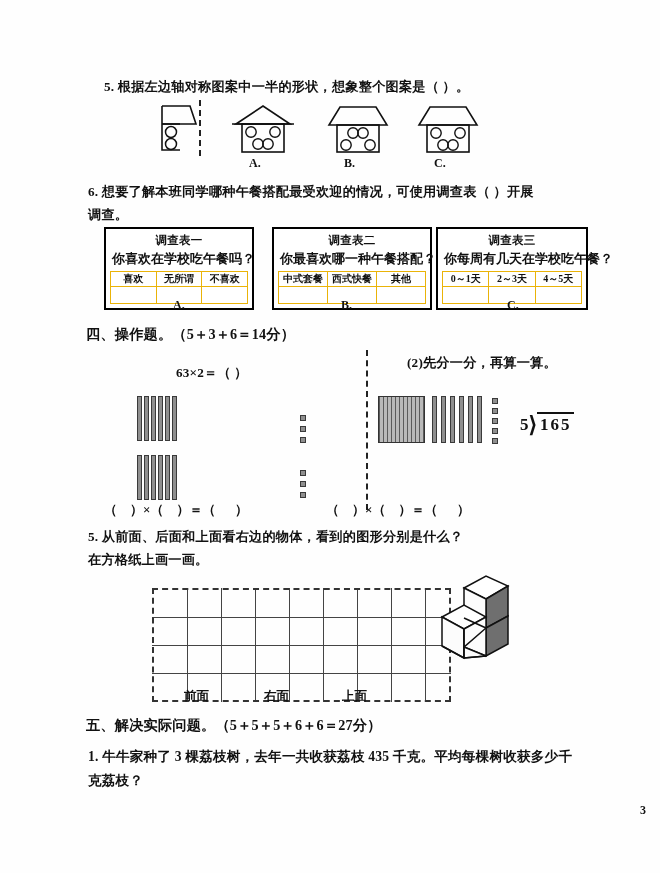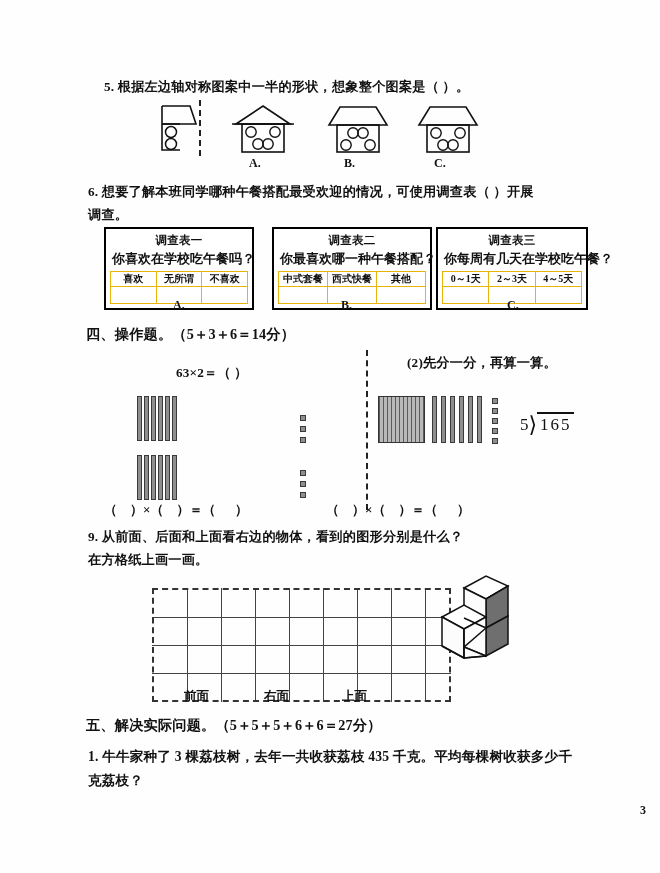--- a/index.html
+++ b/index.html
@@ -111,21 +111,21 @@
     position: absolute;
     background:
       repeating-linear-gradient(to right, #5b5b5b 0 1px, #b9b9b9 1px 4px);
     border: 1px solid #333;
   }
 
   
   .longdiv {
     position: absolute;
     font-size: 17px;
-    font-weight: 400;
+    font-weight: 700;
     font-family: "Liberation Serif", serif;
     white-space: nowrap;
   }
   .longdiv .dvd {
     border-top: 2px solid #111;
     padding: 1px 2px 0 3px;
     letter-spacing: 2px;
   }
 
   
@@ -319,21 +319,21 @@
     <div class="one"></div>
     <div class="one"></div>
   </div>
 
   <div class="longdiv" style="left:520px; top:412px;">
     <span>5</span><span style="font-size:22px; line-height:1; position:relative; top:2px;">⟩</span><span class="dvd">165</span>
   </div>
 
   <div class="mono-expr" style="left:326px; top:501px;">（    ）×（    ）＝（      ）</div>
 
-  <div class="qline" style="left:88px; top:528px;">9. 从前面、后面和上面看右边的物体，看到的图形分别是什么？</div>
+  <div class="qline" style="left:88px; top:528px;">5. 从前面、后面和上面看右边的物体，看到的图形分别是什么？</div>
   <div class="qline" style="left:88px; top:551px;">在方格纸上画一画。</div>
 
   <div class="gridpaper" style="left:152px; top:588px; width:299px; height:114px;"></div>
 
   <div class="grid-cap" style="left:184px; top:688px;">前面</div>
   <div class="grid-cap" style="left:264px; top:688px;">右面</div>
   <div class="grid-cap" style="left:342px; top:688px;">上面</div>
 
   <div class="solid" style="left:428px; top:572px; width:105px; height:95px;">
     <svg width="105" height="95" viewBox="0 0 105 95">

